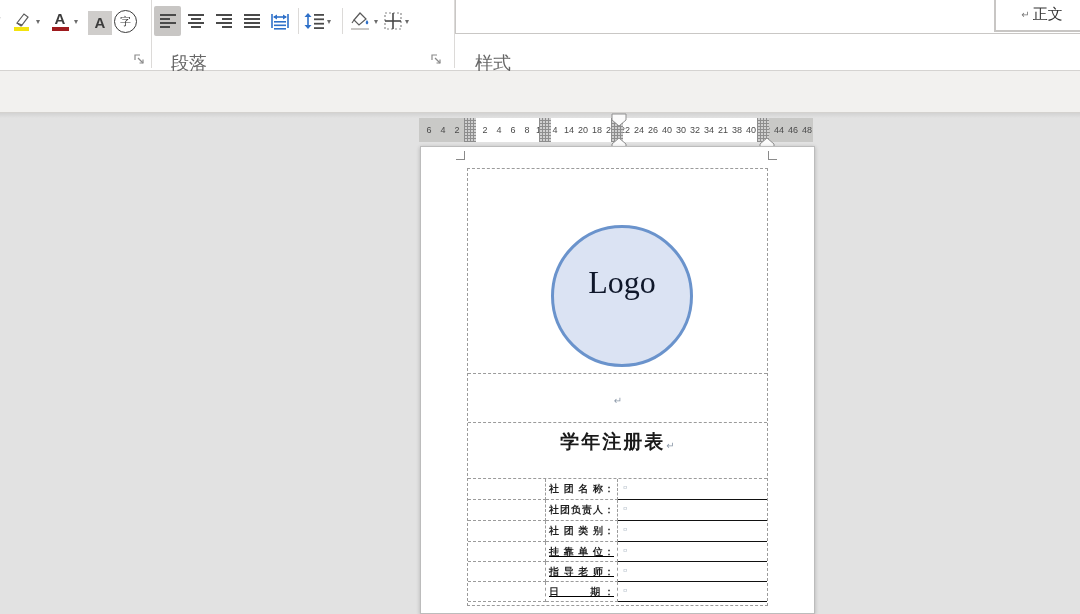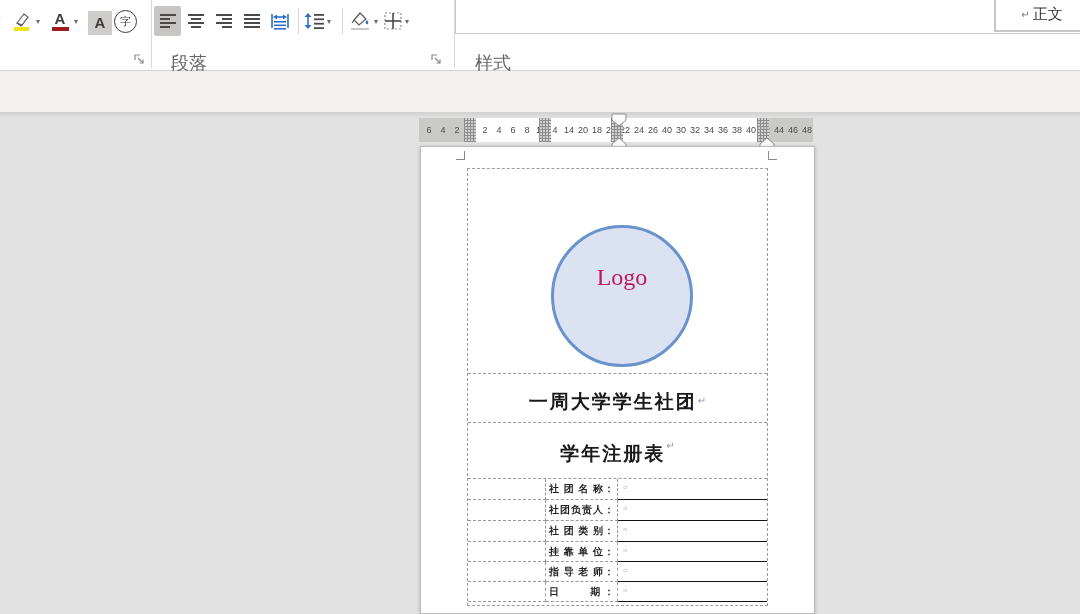--- a/index.html
+++ b/index.html
@@ -55,33 +55,33 @@
   #page{position:absolute;left:420px;top:146px;width:395px;height:468px;background:#fff;
         border:1px solid #bcbcbc;box-shadow:0 1px 4px rgba(0,0,0,.22);box-sizing:border-box;}
   .corner{position:absolute;width:8px;height:8px;}
   #corner-left{left:35px;top:4px;border-right:1px solid #8a8a8a;border-bottom:1px solid #8a8a8a;}
   #corner-right{left:347px;top:4px;border-left:1px solid #8a8a8a;border-bottom:1px solid #8a8a8a;}
 
   #doc-table{position:absolute;left:46px;top:21px;width:301px;border:1px dashed #9b9b9b;box-sizing:border-box;}
   #logo-cell{position:relative;height:205px;border-bottom:1px dashed #9b9b9b;box-sizing:border-box;}
   #logo-circle{position:absolute;left:83px;top:56px;width:142px;height:142px;border-radius:50%;
                box-sizing:border-box;display:flex;justify-content:center;}
-  #logo-text{margin-top:36px;font-family:"Liberation Serif",serif;font-size:24px;color:#be185d;}
+  #logo-text{margin-top:36px;font-family:"Liberation Serif",serif;font-size:32px;color:#0f172a;}
   .title-row{position:relative;display:flex;justify-content:center;box-sizing:border-box;
              border-bottom:1px dashed #9b9b9b;font-weight:600;color:#1a1a1a;
              font-size:19px;letter-spacing:2px;}
   #title-row-1{height:49px;align-items:flex-end;padding-bottom:7px;}
-  #title-row-2{height:56px;align-items:center;padding-top:6px;}
+  #title-row-2{height:56px;align-items:flex-start;padding-top:6px;}
   .pmark{font-size:10px;color:#8e9aaa;font-weight:400;letter-spacing:0;align-self:center;margin-left:1px;}
   #title-row-1 .pmark{align-self:flex-end;margin-bottom:9px;}
   #title-row-2 .pmark{align-self:flex-start;margin-top:11px;}
 
   #form{padding-bottom:3px;}
   .form-row{display:flex;height:21px;}
-  .form-row:nth-child(n+4){height:20px;}
+  .form-row:nth-child(n+4){height:20px;text-decoration:underline;}
   .c-empty{width:78px;border-right:1px dashed #9b9b9b;border-bottom:1px dashed #9b9b9b;box-sizing:border-box;}
   .c-label{width:72px;border-right:1px dashed #9b9b9b;border-bottom:1px dashed #9b9b9b;box-sizing:border-box;
            display:flex;align-items:center;}
   .c-label span{display:block;width:100%;padding:0 3px;font-size:10px;font-weight:600;color:#1f1f1f;
            text-align:justify;text-align-last:justify;}
   .c-input{flex:1;border-bottom:1.5px solid #111;box-sizing:border-box;position:relative;}
   .cellmark{position:absolute;left:5px;top:4px;font-size:8px;color:#8899aa;opacity:.55;}
 </style>
 </head>
 <body>
@@ -273,21 +273,21 @@
         <span class="tick">20</span>
       <span class="tick">18</span>
         <span class="tick">20</span>
       <span class="tick">22</span>
         <span class="tick">24</span>
       <span class="tick">26</span>
         <span class="tick">40</span>
       <span class="tick">30</span>
         <span class="tick">32</span>
       <span class="tick">34</span>
-        <span class="tick">36</span>
+        <span class="tick">21</span>
       <span class="tick">38</span>
         <span class="tick">40</span>
       <span class="tick">42</span>
         <span class="tick">44</span>
       <span class="tick">46</span>
         <span class="tick">48</span>
     </div>
     <div class="hatch" style="left:45px;"></div>
     <div class="hatch" style="left:120px;"></div>
     <div class="hatch" style="left:192px;"></div>
@@ -307,21 +307,20 @@
 
     <div id="doc-table">
 
       <div id="logo-cell">
         <div id="logo-circle" style="background:#dbe3f3;border:3px solid #6a93cc;">
           <span id="logo-text">Logo</span>
         </div>
       </div>
 
       <div class="title-row" id="title-row-1">
-        <span>一周大学学生社团</span>
         <span class="pmark">↵</span>
       </div>
 
       <div class="title-row" id="title-row-2">
         <span>学年注册表</span>
         <span class="pmark">↵</span>
       </div>
 
       <div id="form">
         <div class="form-row">

